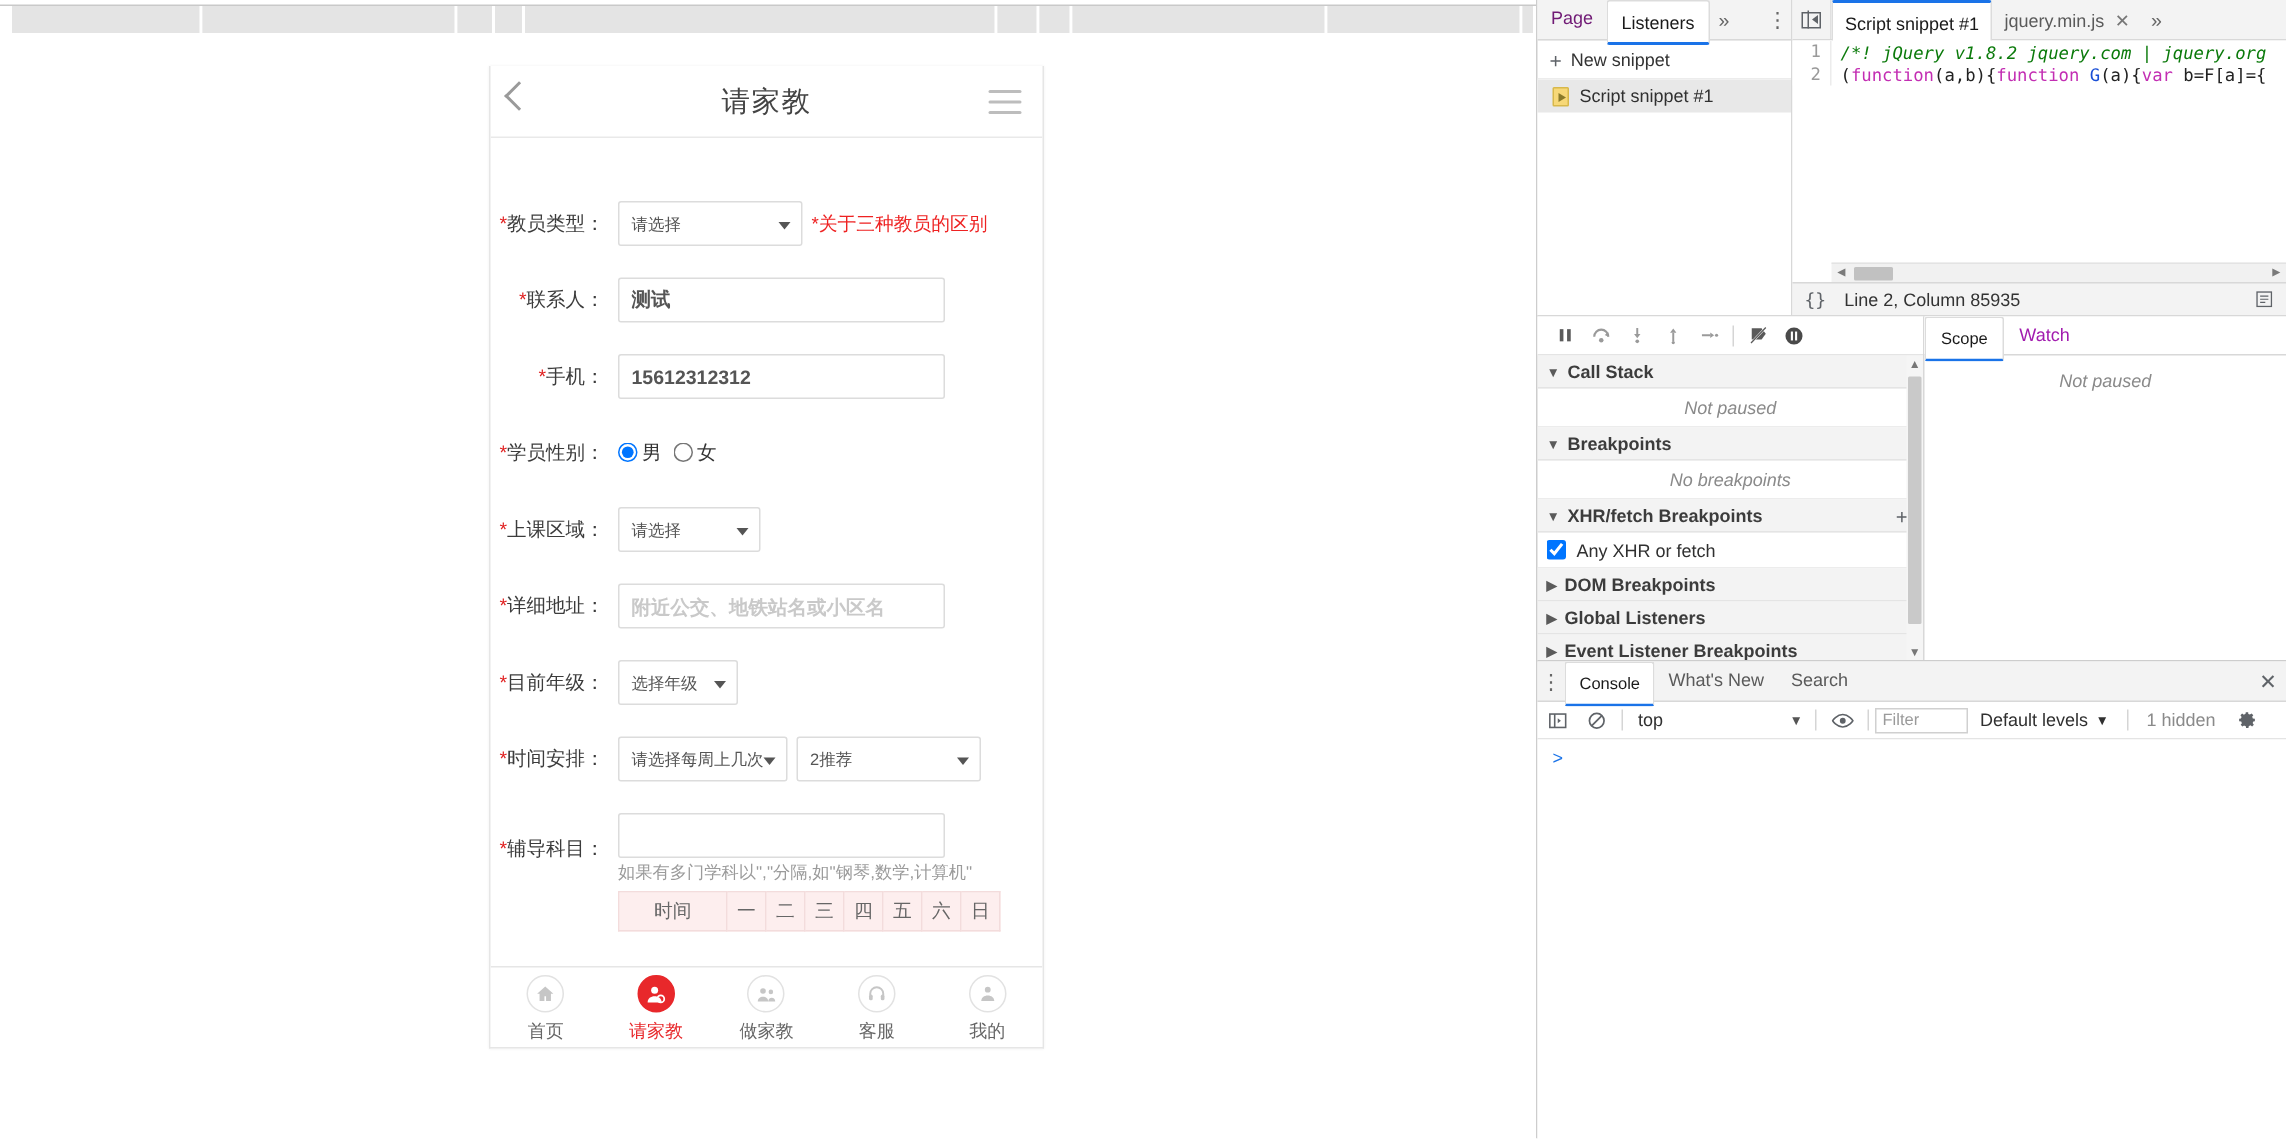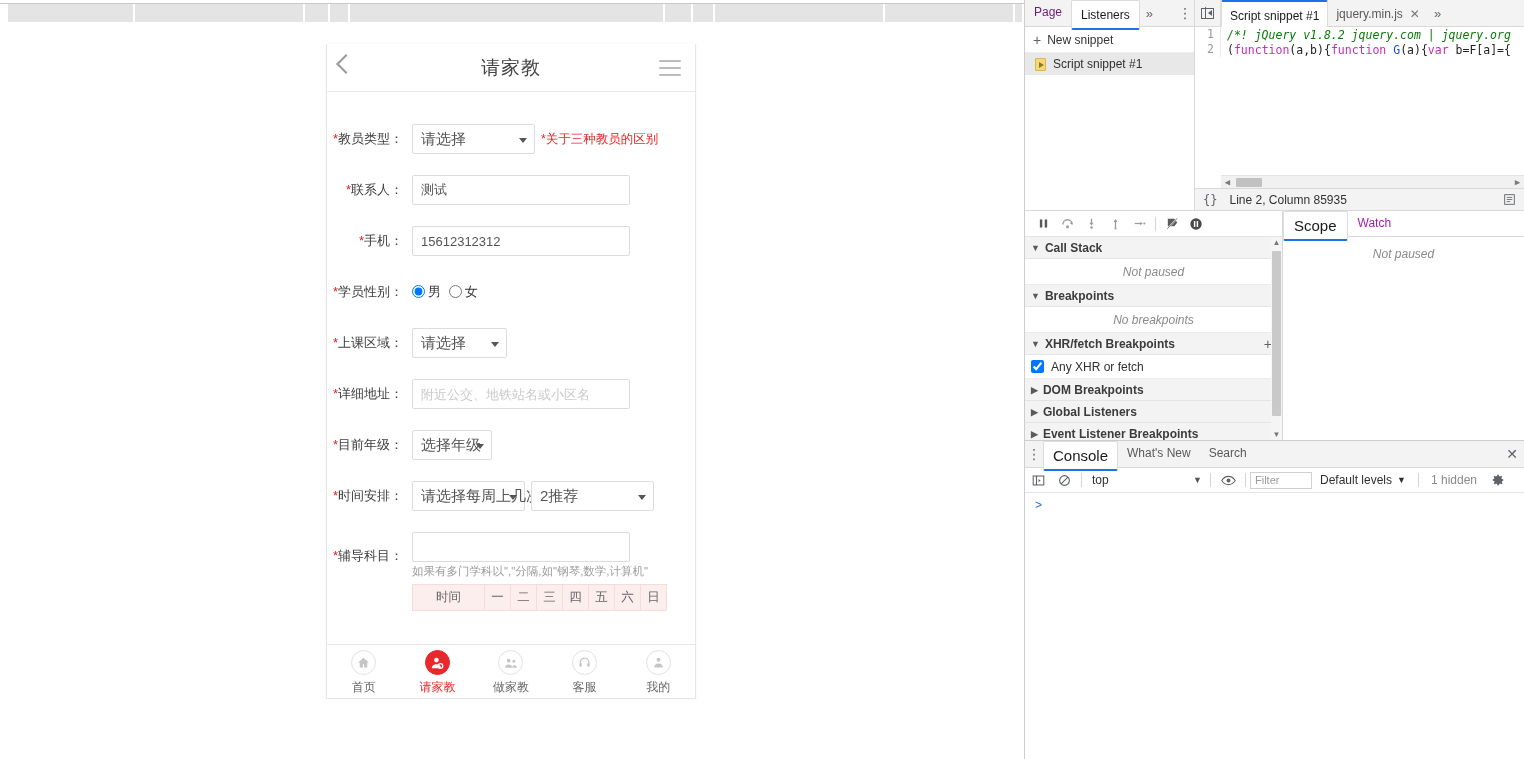--- a/index.html
+++ b/index.html
@@ -66,46 +66,47 @@
   }
   #hamburger {
     position: absolute; right: 14px; top: 16px;
     width: 22px; height: 16px;
     display: flex; flex-direction: column; justify-content: space-between;
   }
   #hamburger i { display: block; height: 2px; background: #bdbdbd; border-radius: 1px; }
 
   
   #form { padding-top: 32px; }
-  .row { display: flex; align-items: flex-start; margin-bottom: 21px; }
+  .row { display: flex; align-items: flex-start; margin-bottom: 21px; margin-top: 10px; }
   .lbl {
     width: 85px; min-width: 85px;
     text-align: right; padding-right: 9px;
     font-size: 13px; color: #3c3c3c;
     line-height: 30px; white-space: nowrap;
   }
   .lbl .req { color: #e02020; }
   .ctl { flex: 1; display: flex; align-items: flex-start; flex-wrap: wrap; }
 
   .txt {
     height: 30px; width: 218px;
     border: 1px solid #dcdcdc; border-radius: 2px;
     background: #fff;
     font-size: 13px; color: #555;
     padding: 0 8px;
     font-family: "Liberation Sans", sans-serif;
     outline: none;
+    font-weight: bold;
   }
   .txt::placeholder { color: #c9c9c9; }
 
   .sel {
     height: 30px;
     border: 1px solid #dcdcdc; border-radius: 2px;
     background: #fff;
-    font-size: 15px; color: #555;
+    font-size: 11px; color: #555;
     padding: 0 22px 0 8px;
     display: inline-flex; align-items: center;
     position: relative;
     cursor: pointer; white-space: nowrap;
   }
   .sel .arrow {
     position: absolute; right: 7px; top: 13px;
     width: 0; height: 0;
     border-left: 4px solid transparent;
     border-right: 4px solid transparent;

